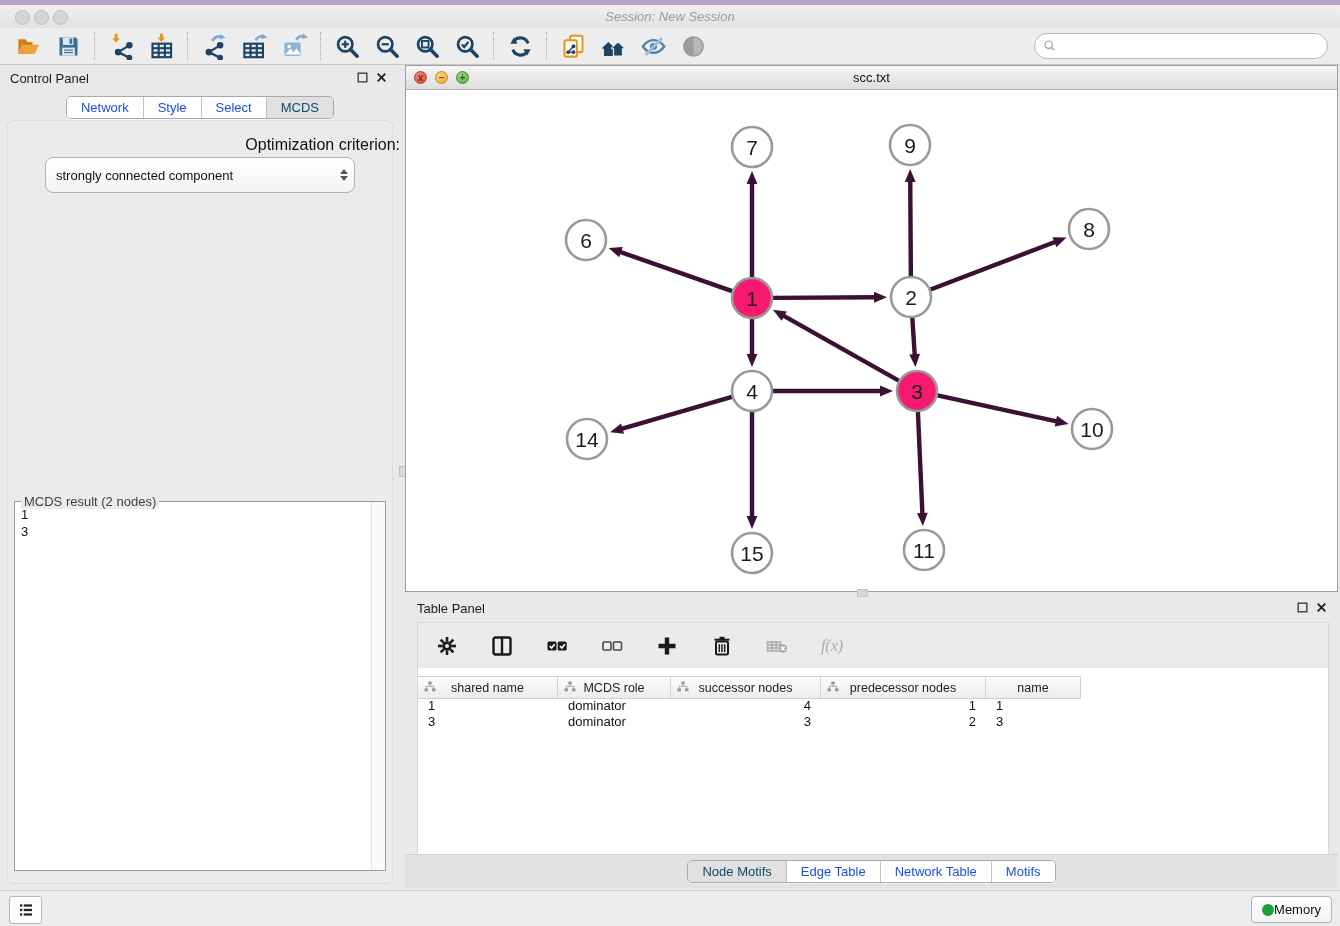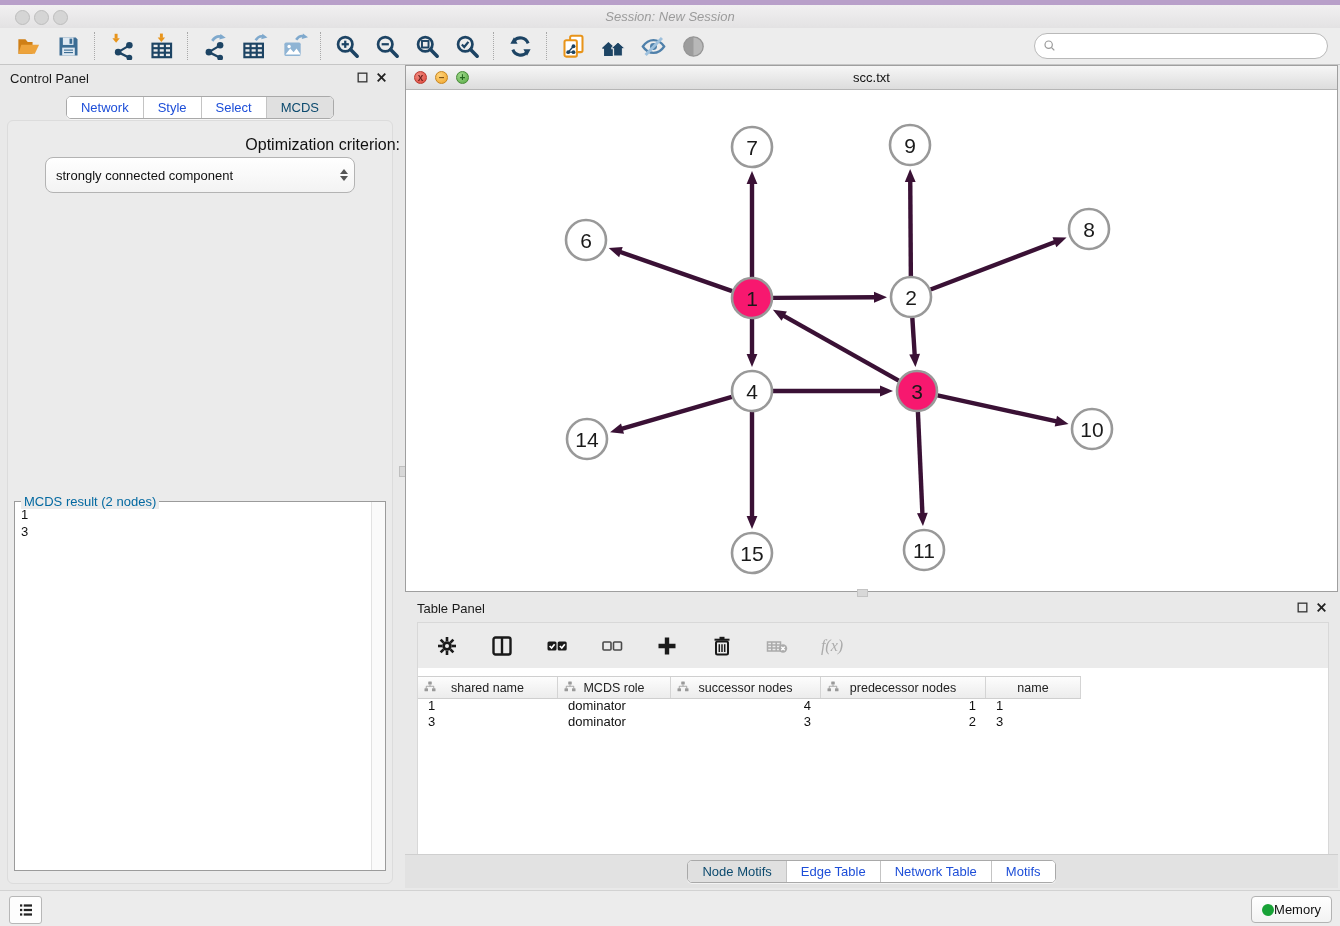--- a/index.html
+++ b/index.html
@@ -49,21 +49,21 @@
   .stepper i{display:block;width:0;height:0;border-left:4px solid transparent;border-right:4px solid transparent;}
   .stepper .up{border-bottom:5px solid #555;}
   .stepper .dn{border-top:5px solid #555;}
   .cp-buttons{position:absolute;top:126px;width:100%;display:flex;justify-content:center;gap:14px;}
   .btn{height:23px;padding:0 16px;background:linear-gradient(#ffffff,#f2f2f2);
     border:1px solid #b3b3b3;border-radius:4px;font-size:13px;color:#111;
     display:flex;align-items:center;font-family:"Liberation Sans",sans-serif;}
   .result-box{position:absolute;left:14px;right:14px;top:436px;bottom:17px;
     border:1px solid #9b9b9b;background:#fff;}
   .result-legend{position:absolute;top:-8px;left:6px;background:#ebebeb;padding:0 3px;
-    font-size:13px;color:#0369a1;}
+    font-size:13px;color:#404040;}
   .result-lines{position:absolute;left:0;top:2px;right:14px;bottom:0;padding:2px 6px;
     font-size:13px;color:#111;line-height:17px;overflow:hidden;}
   .result-scroll{position:absolute;right:0;top:0;bottom:0;width:13px;background:#fafafa;border-left:1px solid #e2e2e2;}
   
   .vdiv-handle{position:absolute;left:399px;top:466px;width:7px;height:9px;background:#d8d8d8;border:1px solid #bfbfbf;}
   .hdiv-handle{position:absolute;left:857px;top:589px;width:9px;height:6px;background:#d8d8d8;border:1px solid #c4c4c4;}
   
   .net-frame{position:absolute;left:405px;top:65px;width:933px;height:527px;
     border:1px solid #9f9f9f;background:#fff;box-sizing:border-box;}
   .net-titlebar{position:absolute;top:0;left:0;right:0;height:23px;

